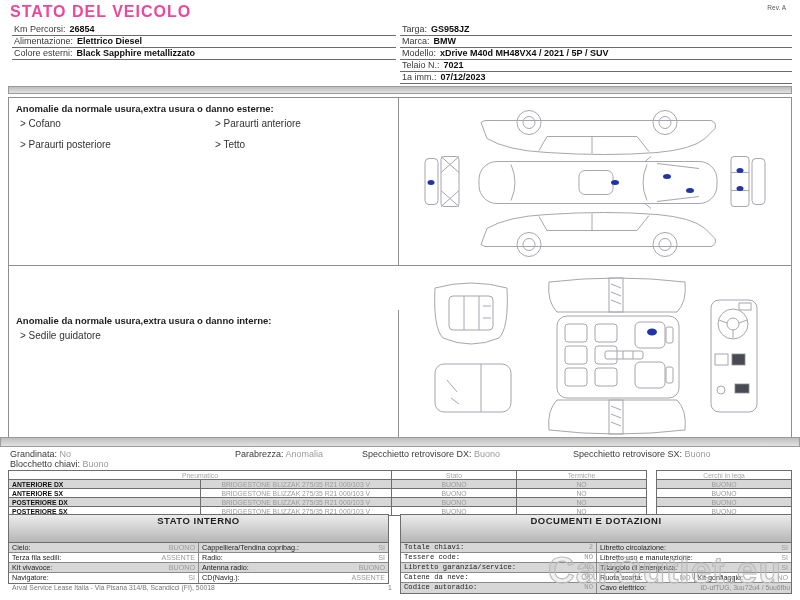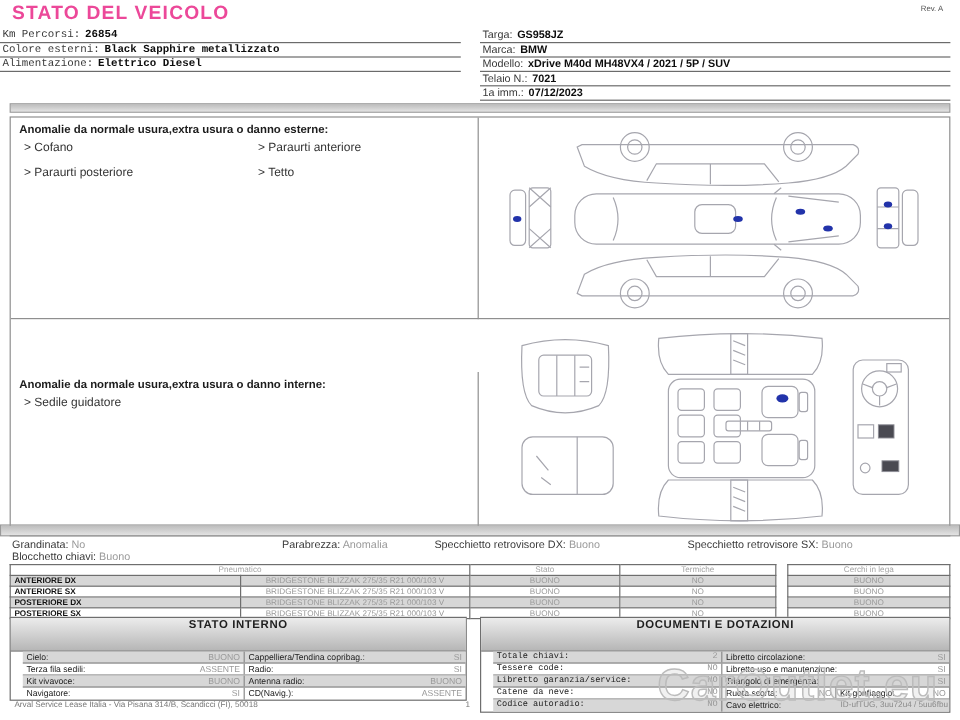--- a/index.html
+++ b/index.html
@@ -3,21 +3,21 @@
 <meta charset="utf-8">
 <style>
   * { margin:0; padding:0; box-sizing:border-box; }
   html,body { width:800px; height:600px; background:#fff; font-family:"Liberation Sans", sans-serif; position:relative; overflow:hidden; }
   .abs { position:absolute; }
 
   .title { left:10px; top:3px; font-size:16px; font-weight:bold; letter-spacing:1px; color:#ec4899; }
   .rev { right:14px; top:4px; font-size:6.5px; color:#555; }
 
   .info-col { top:24px; }
-  .info-col.left { left:0; width:384px;font-family:Liberation Mono, monospace; }
+  .info-col.left { left:12px; width:384px; }
   .info-col.right { left:400px; width:392px; }
   .irow { display:flex; align-items:flex-end; border-bottom:1px solid #6b6b6b; height:12px; font-size:9px; padding:0 2px 1px 2px; }
   .ilabel { color:#3a3a3a; margin-right:4px; white-space:nowrap; }
   .ival { color:#0d0d0d; font-weight:bold; white-space:nowrap; }
 
   .bar { height:8px; background:linear-gradient(#bdbdbd,#e3e3e3); border:1px solid #9a9a9a; }
   .bar1 { left:8px; right:8px; top:86px; }
   .bar2 { left:0; right:0; top:437px; height:10px; }
 
   .main { left:8px; top:97px; width:784px; height:350px; border:1px solid #8f8f8f; display:grid; grid-template-columns:390px 1fr; grid-template-rows:168px 1fr; }
@@ -43,21 +43,21 @@
   .tires th { color:#a5a5a5; font-weight:normal; text-align:center; background:#fff; }
   td.pos { font-weight:bold; color:#111; text-align:left; font-size:7px; }
   td.spec, td.tval { color:#9a9a9a; text-align:center; }
   tr.shade td { background:#d7d7d7; }
   .cerchi-tbl { position:absolute; left:648px; top:0; }
 
   .btable { top:514px; border:1px solid #6e6e6e; background:#fff; }
   .btable.left { left:8px; width:381px; }
   .btable.right { left:400px; width:392px; }
   .thead { height:28px; background:linear-gradient(#ececec,#b6b6b6); border-bottom:1px solid #6e6e6e; text-align:center; font-size:9.5px; font-weight:bold; color:#1e1e1e; letter-spacing:0.5px; line-height:12px; }
-  .prow { display:flex; border-bottom:1px solid #8a8a8a; height:10px; font-size:7.2px; line-height:9px;margin-left:10px; }
+  .prow { display:flex; border-bottom:1px solid #8a8a8a; height:10px; font-size:7.2px; line-height:9px; }
   .prow:last-child { border-bottom:none; }
   .prow.shade { background:#d7d7d7; }
   .pair { flex:1; display:flex; justify-content:space-between; padding:0 3px; overflow:hidden; }
   .pair + .pair { border-left:1px solid #8a8a8a; }
   .pair .pl { color:#222; white-space:nowrap; }
   .pair .pv { color:#9a9a9a; white-space:nowrap; }
   .half { flex:0 0 50%;font-family:Liberation Mono, monospace; }
 
   .watermark { right:18px; top:550px; font-size:37px; font-weight:bold; letter-spacing:1px; color:rgba(190,190,190,0.22); -webkit-text-stroke:1.2px #bcbcbc; white-space:nowrap; }
   .footer { left:0; right:0; top:584px; height:14px; font-size:6.8px; color:#777; }
@@ -70,26 +70,26 @@
 
 <div class="abs title">STATO DEL VEICOLO</div>
 <div class="abs rev">Rev. A</div>
 
 <div class="abs info-col left">
   <div class="irow">
       <span class="ilabel">Km Percorsi:</span>
       <span class="ival">26854</span>
     </div>
   <div class="irow">
+      <span class="ilabel">Alimentazione:</span>
+      <span class="ival">Elettrico Diesel</span>
+    </div>
+  <div class="irow">
       <span class="ilabel">Colore esterni:</span>
       <span class="ival">Black Sapphire metallizzato</span>
-    </div>
-  <div class="irow">
-      <span class="ilabel">Alimentazione:</span>
-      <span class="ival">Elettrico Diesel</span>
     </div>
 </div>
 
 <div class="abs info-col right">
   <div class="irow">
       <span class="ilabel">Targa:</span>
       <span class="ival">GS958JZ</span>
     </div>
   <div class="irow">
       <span class="ilabel">Marca:</span>

